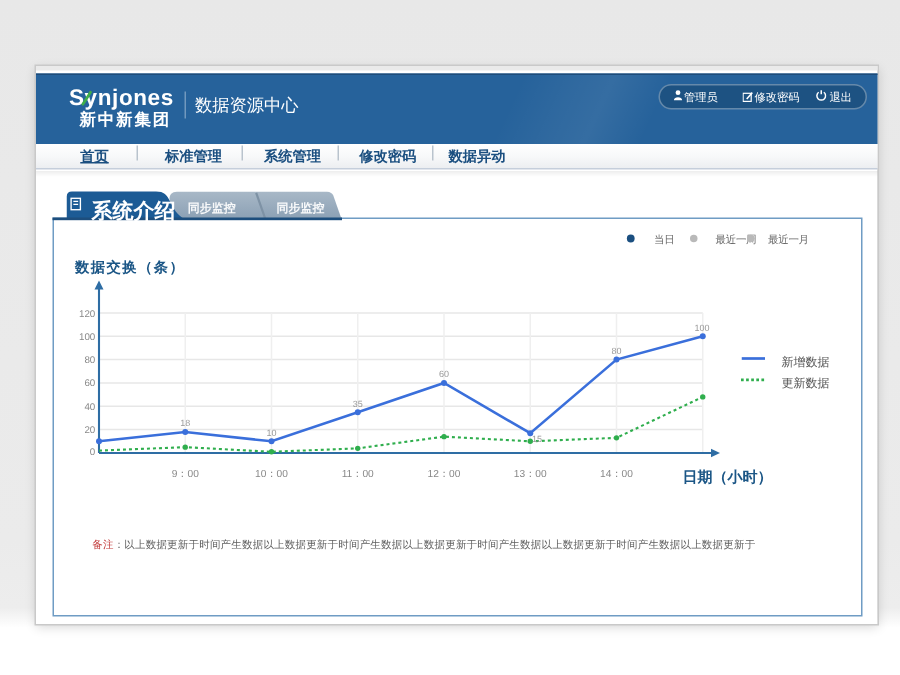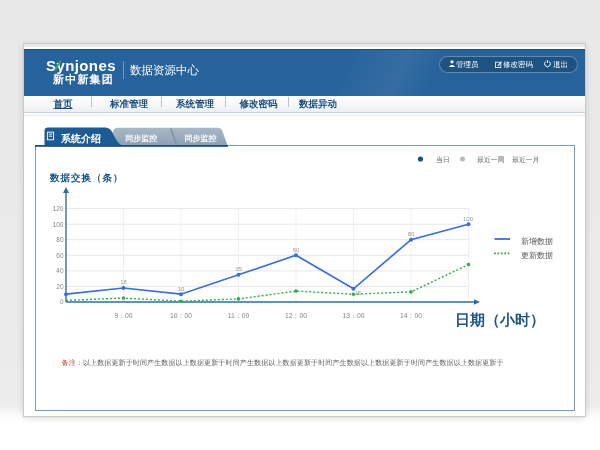--- a/index.html
+++ b/index.html
@@ -22,21 +22,21 @@
 
 .nav{left:0;top:52px;width:561px;height:16px;background:linear-gradient(180deg,#ffffff 0%,#f7f8f9 55%,#eceef1 100%);border-bottom:1.5px solid #c5cedb;}
 .nav-it{top:53.5px;color:#1b4f80;font-size:9.5px;font-weight:bold;}
 .nav-sep{top:52.5px;width:1px;height:10px;background:#b9c3cd;}
 .nav-sh{left:0;top:69.5px;width:561px;height:4px;background:linear-gradient(180deg,rgba(0,0,0,.07),rgba(0,0,0,0));}
 
 .panel{left:11px;top:101px;width:538px;height:264px;border:1px solid #6f9cc4;background:#fff;}
 .tab-t{top:88px;color:#fff;font-size:9px;font-weight:bold;}
 
 .yt{left:26px;top:128px;color:#1b5686;font-size:9.5px;font-weight:bold;letter-spacing:1px;}
-.xt{left:431px;top:267px;color:#1b5686;font-size:15px;font-weight:bold;}
+.xt{left:431px;top:267px;color:#1b5686;font-size:10px;font-weight:bold;}
 .radio-t{top:111px;font-size:7px;color:#666;white-space:nowrap;letter-spacing:-0.2px;}
 .leg-t{font-size:8px;color:#555;white-space:nowrap;}
 .note{left:37.5px;top:313.5px;font-size:7px;color:#5f5f5f;white-space:nowrap;letter-spacing:0.13px;}
 .note b{color:#c23b3b;font-weight:normal;}
 </style>
 </head>
 <body>
 <div class="abs win">
   <div class="abs" style="left:0;top:0;width:561px;height:3px;background:#eaeaea;"></div>
   <div class="abs hd"></div>
@@ -86,21 +86,21 @@
     <path d="M98 102.3 C94 100.1 91.9 96.1 89.7 91.4 C88.1 87.8 89.2 83.8 93.9 83.8 L194 83.8 Q197.3 84 198.2 86.4 L203.8 102.3 Z" fill="url(#tgrad)"></path>
     <path d="M146.8 84.6 L152.9 102" stroke="#7e92a5" stroke-width="1.5" fill="none"></path>
     <path d="M20.5 102.3 L20.5 87 Q20.5 83.6 24 83.6 L80 83.6 C85.5 83.6 87.2 85.7 89.6 90.7 C92 95.7 93.8 99.2 99.5 102.3 Z" fill="#1c5b95"></path>
     <rect x="11" y="101" width="193" height="1.8" fill="#1d4e7d"></rect>
     <g stroke="#fff" fill="none" stroke-width="0.9">
       <rect x="23.4" y="88.2" width="6.2" height="7.6"></rect>
       <line x1="24.9" y1="90.2" x2="28.1" y2="90.2"></line>
       <line x1="24.9" y1="92.2" x2="28.1" y2="92.2"></line>
     </g>
   </svg>
-  <div class="abs tab-t" style="left:37px;font-size:10px;">系统介绍</div>
+  <div class="abs tab-t" style="left:37px;font-size:14px;">系统介绍</div>
   <div class="abs tab-t" style="left:101.2px;top:88.5px;font-size:8px;opacity:.93;">同步监控</div>
   <div class="abs tab-t" style="left:160.4px;top:88.5px;font-size:8px;opacity:.93;">同步监控</div>
 
   <div class="abs yt">数据交换（条）</div>
   <div class="abs radio-t" style="left:412px;">当日</div>
   <div class="abs radio-t" style="left:453px;">最近一周</div>
   <div class="abs radio-t" style="left:488px;">最近一月</div>
   <div class="abs xt">日期（小时）</div>
   <div class="abs leg-t" style="left:497px;top:191.5px;text-align:center;">新增数据</div>
   <div class="abs leg-t" style="left:497px;top:205.5px;">更新数据</div>

